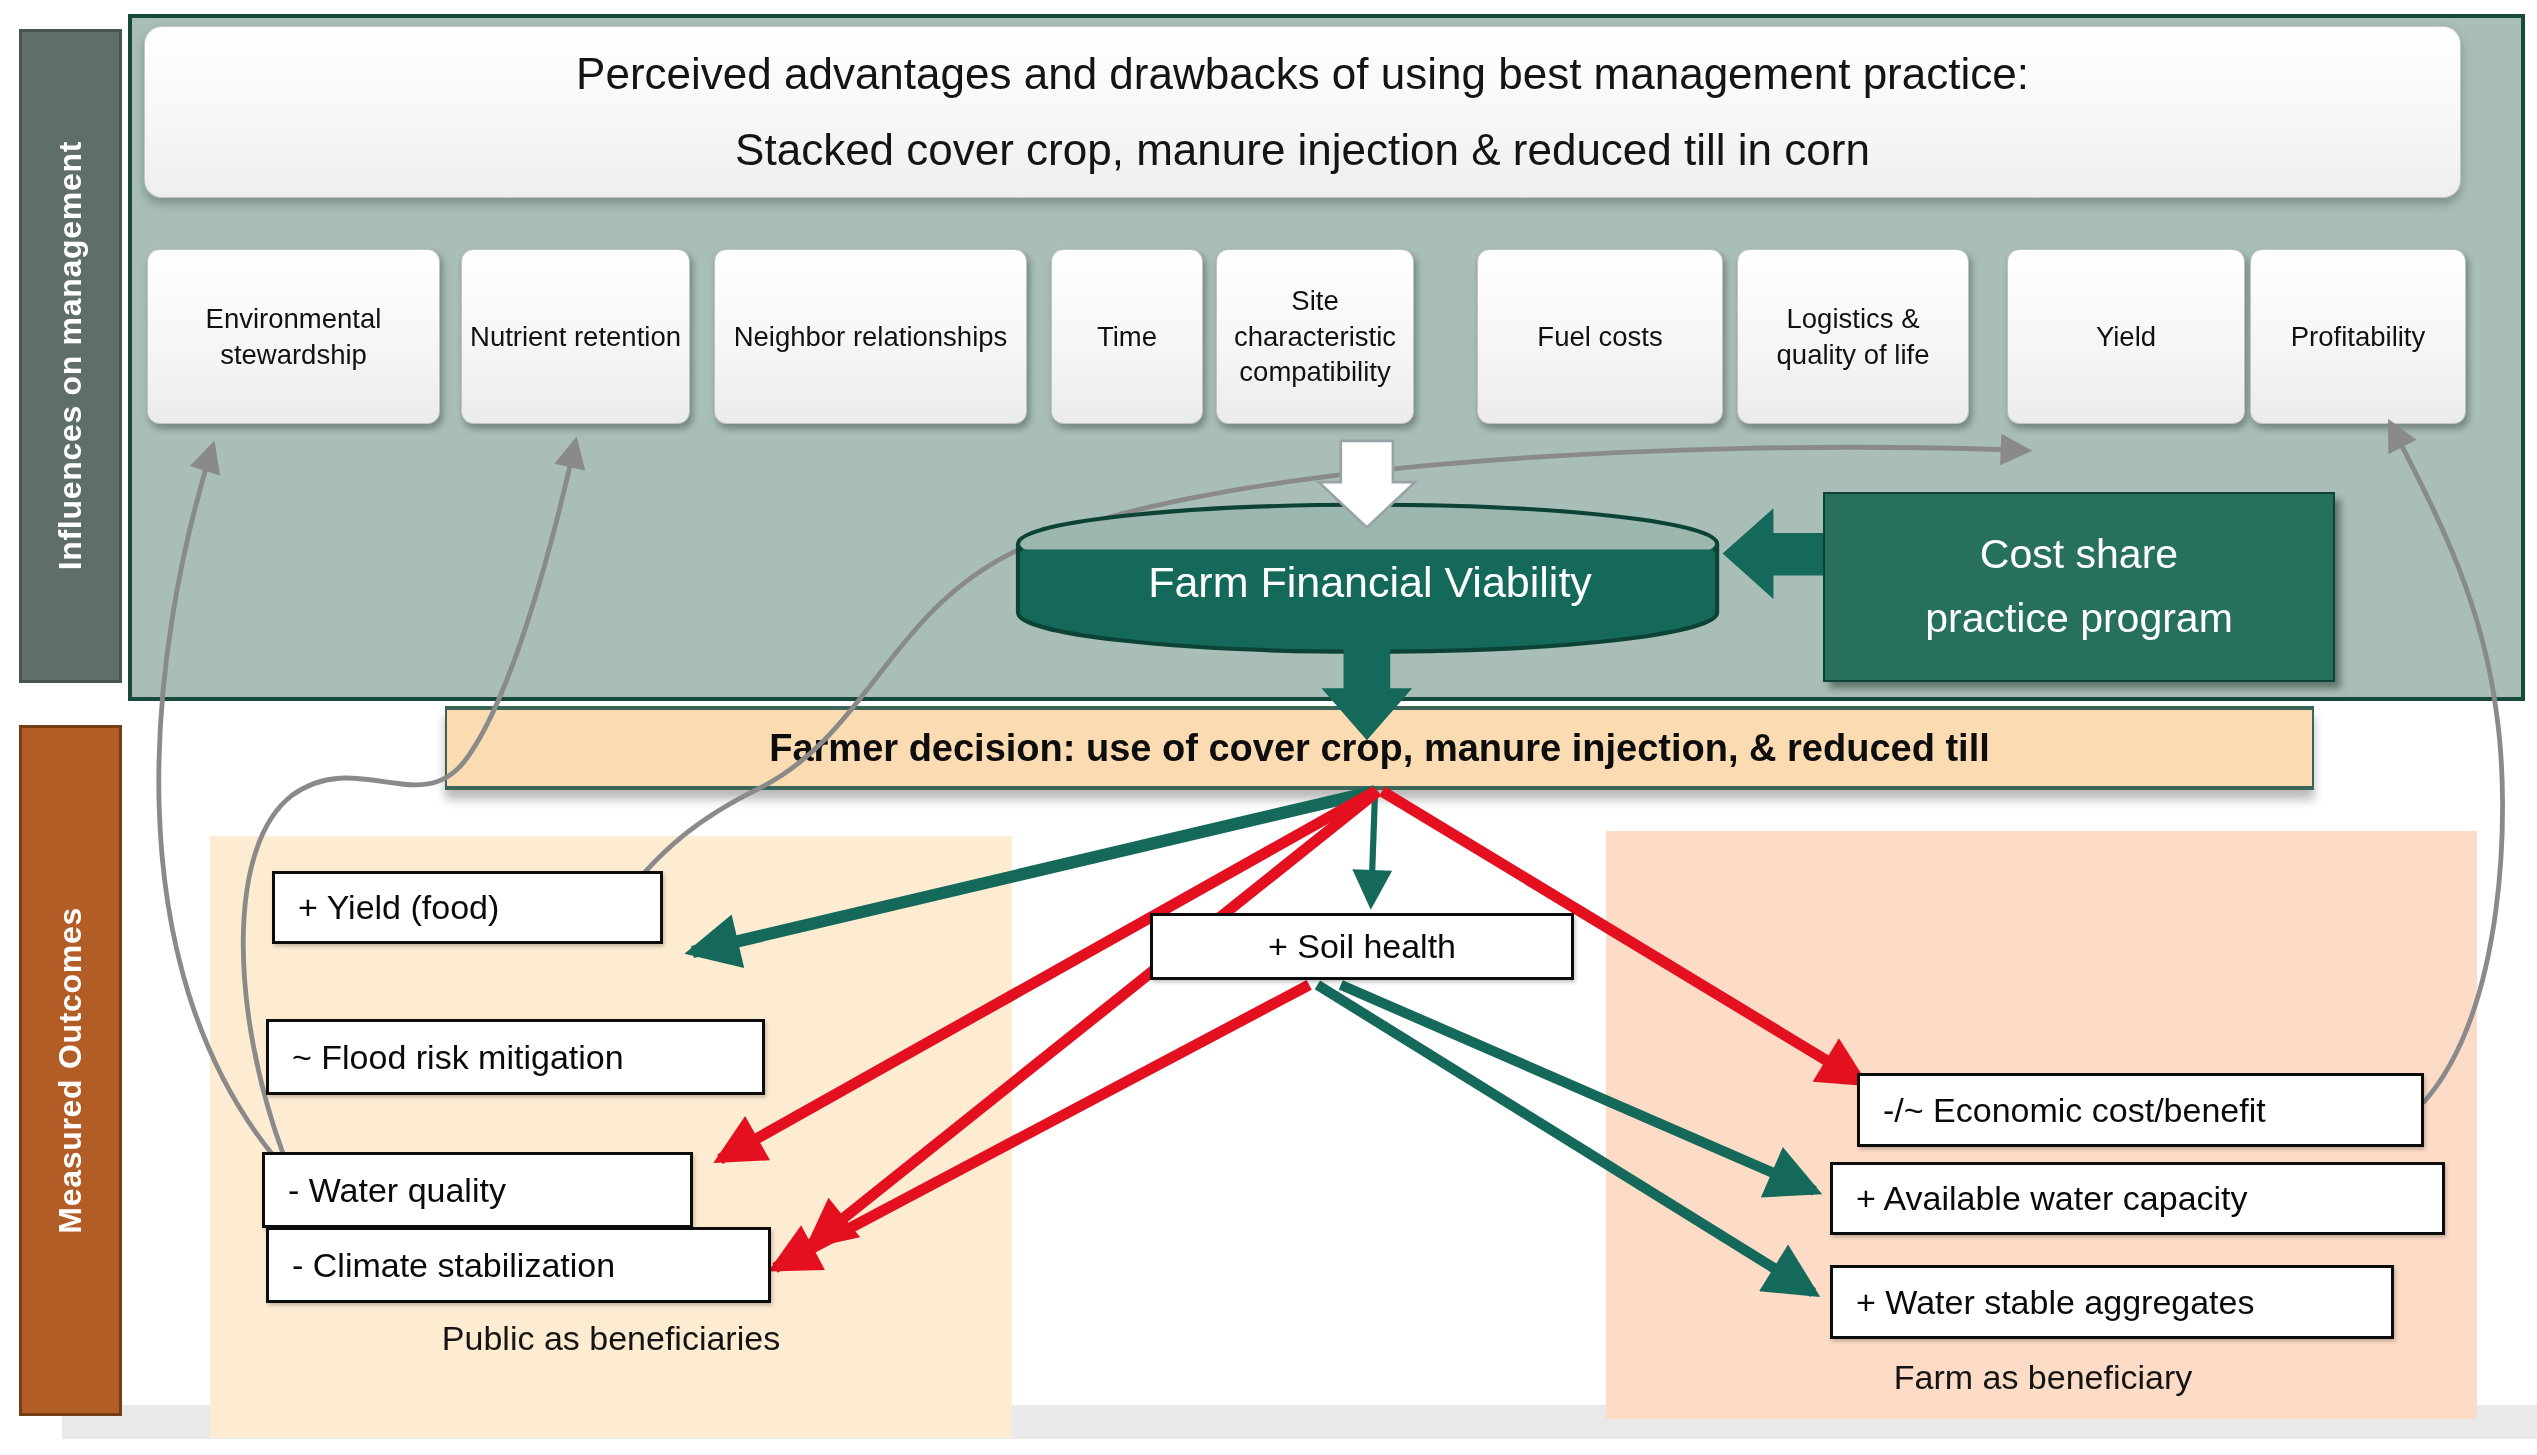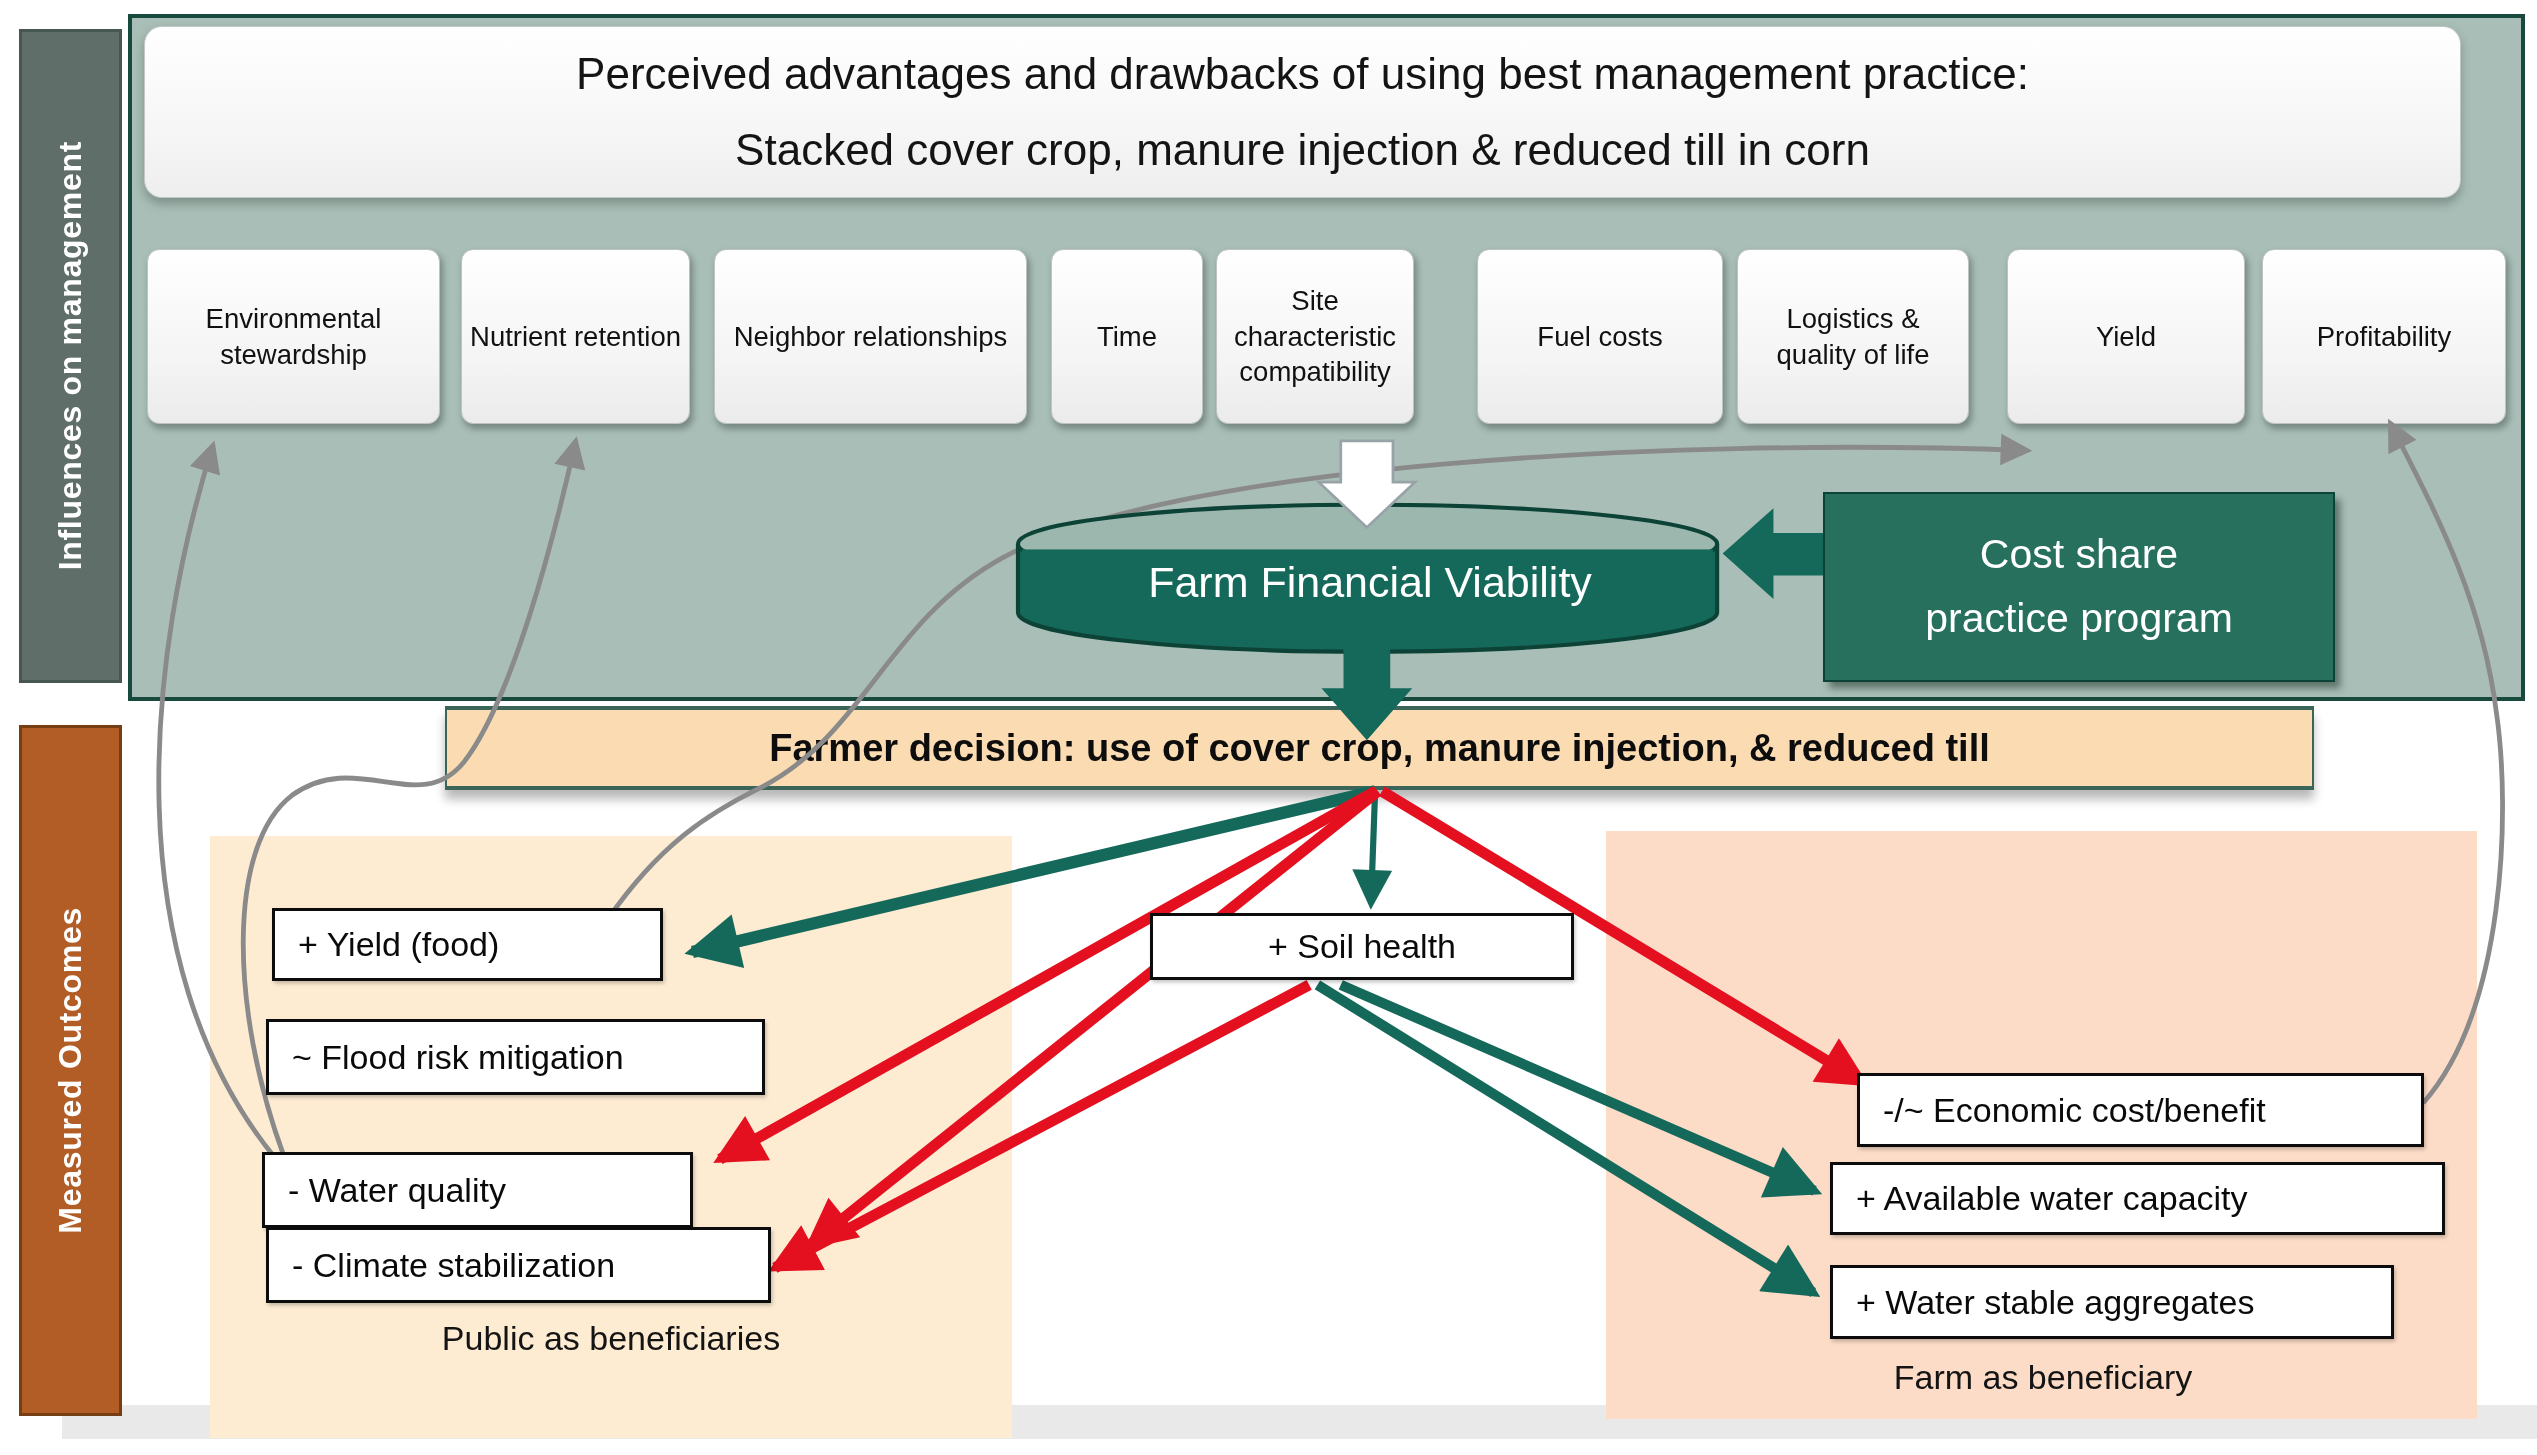--- a/index.html
+++ b/index.html
@@ -103,21 +103,21 @@
   </div>
 
   <div class="abs inf z2" style="left:147px;width:293px;">Environmental stewardship</div>
   <div class="abs inf z2" style="left:461px;width:229px;">Nutrient retention</div>
   <div class="abs inf z2" style="left:714px;width:313px;">Neighbor relationships</div>
   <div class="abs inf z2" style="left:1051px;width:152px;">Time</div>
   <div class="abs inf z2" style="left:1216px;width:198px;">Site characteristic compatibility</div>
   <div class="abs inf z2" style="left:1477px;width:246px;">Fuel costs</div>
   <div class="abs inf z2" style="left:1737px;width:232px;">Logistics &amp; quality of life</div>
   <div class="abs inf z2" style="left:2007px;width:238px;">Yield</div>
-  <div class="abs inf z2" style="left:2250px;width:244px;margin-left:12px;">Profitability</div>
+  <div class="abs inf z2" style="left:2250px;width:216px;">Profitability</div>
 
   <div class="abs decision-bar z2">Farmer decision: use of cover crop, manure injection, &amp; reduced till</div>
 
   <div class="abs panel-public z1"></div>
   <div class="abs panel-farm z1"></div>
 
   <div class="abs side side-influences z2">
     <span class="side-text">Influences on management</span>
   </div>
   <div class="abs side side-outcomes z2">
@@ -177,21 +177,21 @@
     <line x1="1918" y1="1434" x2="2640" y2="1882" stroke="#15695a" stroke-width="15" marker-end="url(#m-teal-big)"></line>
   </svg>
 
   <div class="abs cyl-label z6">Farm Financial Viability</div>
 
   <div class="abs cost-share z6">
     <div>Cost share</div>
     <div>practice program</div>
   </div>
 
-  <div class="abs out z6" style="left:272px;top:908px;width:391px;height:73px;">+ Yield (food)</div>
+  <div class="abs out z6" style="left:272px;top:871px;width:391px;height:73px;">+ Yield (food)</div>
   <div class="abs out z6" style="left:266px;top:1019px;width:499px;height:76px;">~ Flood risk mitigation</div>
   <div class="abs out z6" style="left:262px;top:1152px;width:431px;height:76px;">- Water quality</div>
   <div class="abs out z6" style="left:266px;top:1227px;width:505px;height:76px;">- Climate stabilization</div>
   <div class="abs caption z6" style="left:302px;top:1319px;width:618px;">Public as beneficiaries</div>
 
   <div class="abs out out-center z6" style="left:1150px;top:913px;width:424px;height:67px;">+ Soil health</div>
 
   <div class="abs out z6" style="left:1857px;top:1073px;width:567px;height:74px;">-/~ Economic cost/benefit</div>
   <div class="abs out z6" style="left:1830px;top:1162px;width:615px;height:73px;">+ Available water capacity</div>
   <div class="abs out z6" style="left:1830px;top:1265px;width:564px;height:74px;">+ Water stable aggregates</div>

